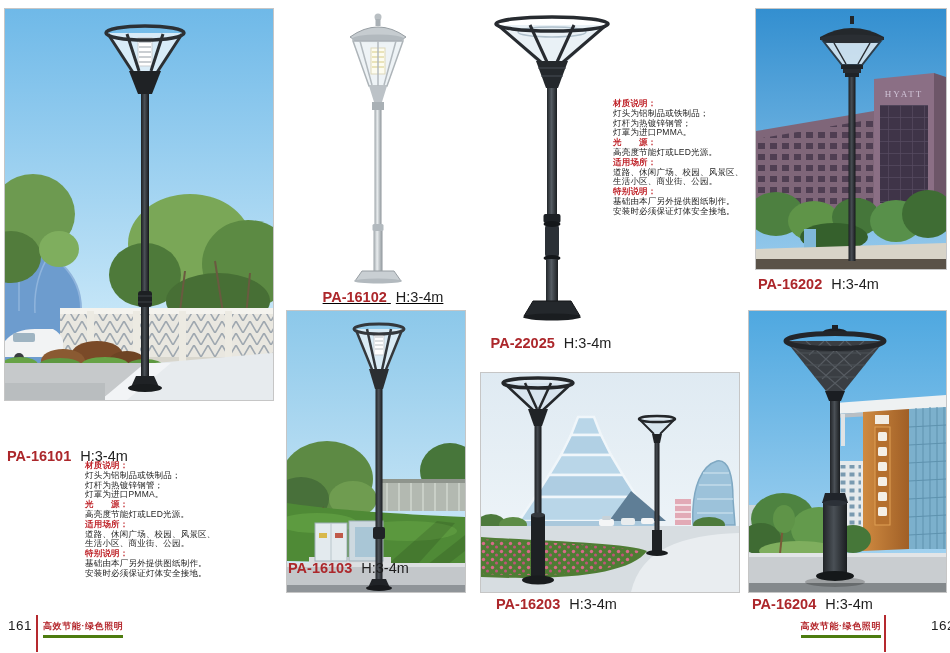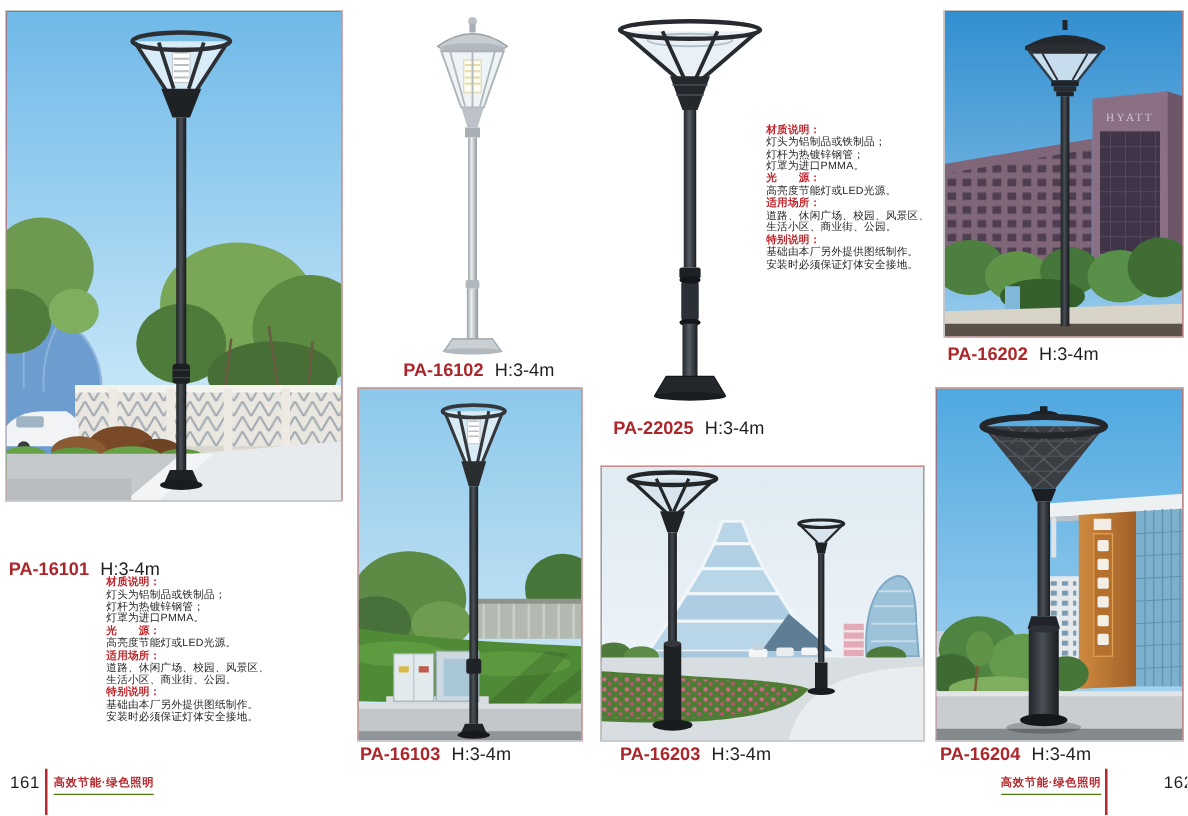--- a/index.html
+++ b/index.html
@@ -16,21 +16,21 @@
   .label .hspec { color:#1f1f1f; margin-left:5px; }
   .label.center { text-align:center; }
 
   .spec { position:absolute; width:156px; font-size:8.5px; line-height:9.8px; color:#242424; letter-spacing:0.2px; }
   .spec .spec-heading { color:#c0272d; font-weight:bold; }
   .spec .spec-line { color:#242424; }
 
   .pageno { position:absolute; font-size:13.5px; color:#1d1d1d; letter-spacing:0.5px;text-align:right; }
   .vline  { position:absolute; width:2px; height:37px; background:#b5292e; }
   .slogan { position:absolute; font-size:9px; font-weight:bold; color:#b5292e;
-            letter-spacing:0.6px; border-bottom:1px solid #4d7c0f; padding-bottom:2px; }
+            letter-spacing:0.6px; border-bottom:3px solid #4d7c0f; padding-bottom:2px; }
 </style>
 </head>
 <body>
 
 <div class="page">
 
   <figure class="photo" style="left:4px; top:8px; width:270px; height:393px;">
     <svg viewBox="0 0 268 391" width="268" height="391">
       <defs>
         <linearGradient id="sky1" x1="0" y1="0" x2="0" y2="1">
@@ -140,21 +140,21 @@
         <path d="M43,76 L61,76 L56,92 L48,92 Z" fill="#bcc2c7"></path>
         <rect x="46" y="92" width="12" height="8" fill="#a9b0b5"></rect>
         <rect x="48.5" y="100" width="7" height="114" fill="url(#pole2)"></rect>
         <rect x="46.5" y="214" width="11" height="7" rx="1.5" fill="#b2b9be"></rect>
         <rect x="47.5" y="221" width="9" height="40" fill="url(#pole2)"></rect>
         <path d="M36,261 L68,261 L75,271 L29,271 Z" fill="#c9cfd3" stroke="#979ea3" stroke-width="1"></path>
         <ellipse cx="52" cy="271" rx="24" ry="2.5" fill="#b2b9be"></ellipse>
       </g>
     </svg>
   </div>
-  <div class="label center" style="left:318px; top:289px; width:130px;">
+  <div class="label center" style="left:318px; top:289px; width:130px;text-decoration:underline;">
     <span class="model">PA-16102</span>
     <span class="hspec">H:3-4m</span>
   </div>
 
   <div class="shot" style="left:492px; top:8px; width:120px; height:322px;">
     <svg viewBox="0 0 120 322" width="120" height="322">
       <defs>
         <linearGradient id="pole3" x1="0" y1="0" x2="1" y2="0">
           <stop offset="0" stop-color="#23272b"></stop>
             <stop offset="0.45" stop-color="#555c63"></stop>
@@ -312,21 +312,21 @@
         <path d="M69,19 L86,61 M115,19 L98,61 M80,18 L89,59 M104,18 L95,59" stroke="#34383c" stroke-width="2.5" fill="none"></path>
         <ellipse cx="92" cy="18" rx="25" ry="5" fill="none" stroke="#34383c" stroke-width="3"></ellipse>
         <path d="M82,58 L102,58 L96,78 L88,78 Z" fill="#2b2e31"></path>
         <rect x="88.5" y="78" width="7" height="190" fill="url(#pole5)"></rect>
         <rect x="86" y="216" width="12" height="12" rx="2" fill="#202327"></rect>
         <path d="M85,268 L99,268 L103,277 L81,277 Z" fill="#202327"></path>
         <ellipse cx="92" cy="277" rx="13" ry="3" fill="#17191c"></ellipse>
       </g>
     </svg>
   </figure>
-  <div class="label" style="left:288px; top:596px;">
+  <div class="label" style="left:288px; top:560px;">
     <span class="model">PA-16103</span>
     <span class="hspec">H:3-4m</span>
   </div>
 
   <aside class="spec" style="left:85px; top:461px;">
       <div class="spec-heading">材质说明：</div>
       <div class="spec-line">灯头为铝制品或铁制品；</div>
       <div class="spec-line">灯杆为热镀锌钢管；</div>
       <div class="spec-line">灯罩为进口PMMA。</div>
       <div class="spec-heading">光　　源：</div>

